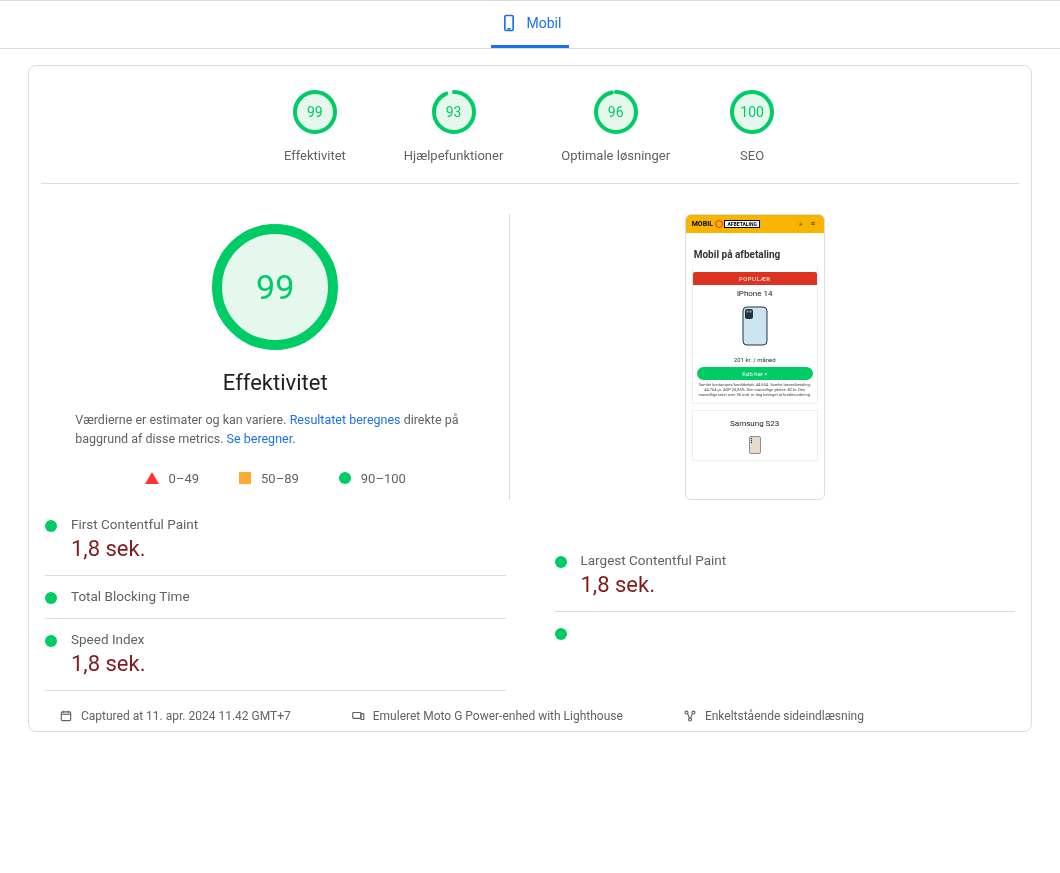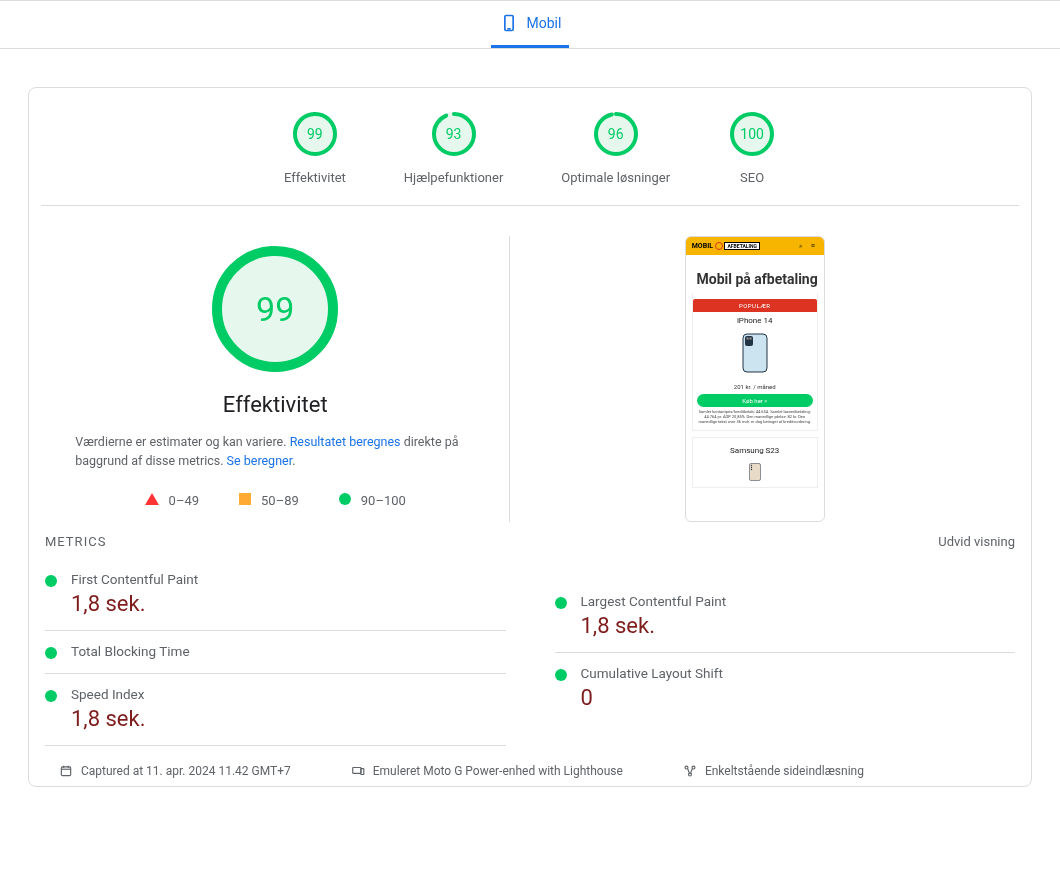--- a/index.html
+++ b/index.html
@@ -1,47 +1,47 @@
 <!DOCTYPE html>
 <html><head>
   <meta charset="utf-8">
   <style>
     * { box-sizing: border-box; margin: 0; padding: 0; }
     body { font-family: Roboto, Arial, sans-serif; background: #fff; color: #202124; width: 1060px; }
     .topbar { display: flex; justify-content: center; gap: 28px; border-top: 1px solid #dadce0; border-bottom: 1px solid #dadce0; padding: 0; }
     .tab { display: flex; align-items: center; gap: 8px; padding: 12px 8px; font-size: 14px; color: #5f6368; cursor: pointer; border-bottom: 3px solid transparent; }
     .tab.active { color: #1a73e8; border-bottom-color: #1a73e8; }
     .tab svg { width: 20px; height: 20px; }
-    .content { margin: 38px 28px 0; border: 1px solid #dadce0; border-radius: 8px; padding: 0 0 8px; }
+    .content { margin: 16px 28px 0; border: 1px solid #dadce0; border-radius: 8px; padding: 0 0 8px; }
     .gauges-row { display: flex; justify-content: center; gap: 58px; padding: 22px 0 20px; border-bottom: 1px solid #dadce0; margin: 0 12px; }
     .gauge-block { display: flex; flex-direction: column; align-items: center; gap: 12px; }
     .gauge-label { font-size: 13px; color: #5f6368; }
     .gauge-wrap { position: relative; width: 48px; height: 48px; }
     .gauge-wrap svg { transform: rotate(-90deg); }
     .gauge-num { position: absolute; top: 0; left: 0; width: 100%; height: 100%; display: flex; align-items: center; justify-content: center; font-size: 14px; color: #0c6; font-weight: 400; }
     .main-split { display: flex; padding: 30px 12px 0; }
     .left-col { flex: 0 0 48%; display: flex; flex-direction: column; align-items: center; border-right: 1px solid #dadce0; padding-bottom: 14px; }
     .right-col { flex: 1; display: flex; justify-content: center; }
     .big-gauge-wrap { position: relative; width: 130px; height: 130px; margin-top: 8px; }
     .big-gauge-num { position: absolute; inset: 0; display: flex; align-items: center; justify-content: center; font-size: 34px; color: #0c6; }
     .big-title { font-size: 22px; color: #202124; margin-top: 18px; }
     .disclaimer { font-size: 12.5px; color: #5f6368; text-align: left; margin-top: 16px; max-width: 400px; line-height: 1.5; }
     .disclaimer a { color: #1a73e8; text-decoration: none; cursor: pointer; }
     .legend { display: flex; gap: 40px; margin-top: 22px; font-size: 13px; color: #5f6368; }
-    .legend-item { display: flex; gap: 10px; }
+    .legend-item { display: flex; align-items: center; gap: 10px; }
     .tri { width: 0; height: 0; border-left: 7px solid transparent; border-right: 7px solid transparent; border-bottom: 12px solid #f33; }
     .sq { width: 12px; height: 12px; background: #fa3; }
     .circ { width: 12px; height: 12px; border-radius: 50%; background: #0c6; }
     .phone-card { width: 140px; border: 1px solid #dadce0; border-radius: 6px; overflow: hidden; font-size: 7px; margin-right: 20px; }
     .ph-top { background: #f7b500; color: #000; padding: 2px 6px; display: flex; justify-content: space-between; align-items: center; height: 18px; }
     .ph-brand { font-weight: bold; font-size: 7px; }
     .ph-brand .ring { display: inline-block; width: 8px; height: 8px; border: 1.5px solid #d32; border-radius: 50%; vertical-align: middle; }
     .ph-brand .box { display: inline-block; padding: 0 2px; background: #fff; border: 1px solid #000; font-size: 5px; }
     .ph-body { padding: 6px 6px 10px; text-align: center; }
-    .ph-h { font-size: 14px; font-weight: bold; margin: 10px 0 6px; color: #333; text-align: right; padding-left: 2px;}
+    .ph-h { font-size: 10px; font-weight: bold; margin: 10px 0 6px; color: #333; text-align: left; padding-left: 2px;}
     .ph-pop { background: #d32; color: #fff; font-size: 6px; padding: 3px 0; border-radius: 2px 2px 0 0; letter-spacing: 0.5px; }
     .ph-prod { border: 1px solid #eee; border-top: none; padding: 6px 0 0; }
     .ph-name { font-size: 8px; margin: 4px 0; }
     .phone-svg-wrap { padding: 4px 0; }
     .ph-price { font-size: 6px; color: #333; margin: 4px 0; }
     .ph-btn { background: #0c6; color: #fff; font-size: 6px; padding: 3px 0; margin: 0 4px; border-radius: 8px; }
     .ph-note { font-size: 4px; color: #444; margin: 3px 4px 6px; line-height: 1.2; }
     .ph-prod2 { border: 1px solid #eee; margin-top: 6px; padding: 4px 8px 0; }
     .metrics-head { display: flex; justify-content: space-between; align-items: center; padding: 12px 16px 6px; }
     .metrics-title { font-size: 13px; color: #5f6368; letter-spacing: 1px; }
@@ -176,24 +176,20 @@
                   <circle cx="5" cy="9" r="1.3" fill="#234"></circle>
                   <circle cx="5" cy="13" r="1.3" fill="#234"></circle>
                 </svg>
             </div>
           </div>
         </div>
       </div>
     </div>
   </div>
 
-  <div class="metrics-head">
-    <div class="metrics-title">METRICS</div>
-    <div class="expand-link">Udvid visning</div>
-  </div>
 
   <div class="metrics-grid">
     <div class="metrics-col">
       <div class="metric">
         <div class="dot"></div>
         <div class="metric-body">
             <div class="metric-name">First Contentful Paint</div>
             <div class="metric-val">1,8 sek.</div>
           </div>
       </div>
@@ -214,24 +210,20 @@
     <div class="metrics-col">
       <div class="metric">
         <div class="dot"></div>
         <div class="metric-body">
             <div class="metric-name">Largest Contentful Paint</div>
             <div class="metric-val">1,8 sek.</div>
           </div>
       </div>
       <div class="metric noborder">
         <div class="dot"></div>
-        <div class="metric-body">
-            <div class="metric-name">Cumulative Layout Shift</div>
-            <div class="metric-val">0</div>
-          </div>
       </div>
     </div>
   </div>
 
   <div class="footer">
     <div class="foot-item">
       <svg viewBox="0 0 24 24" fill="none" stroke="#5f6368" stroke-width="2">
           <rect x="4" y="5" width="16" height="15" rx="2"></rect>
           <line x1="4" y1="9" x2="20" y2="9"></line>
           <line x1="8" y1="3" x2="8" y2="7"></line>

